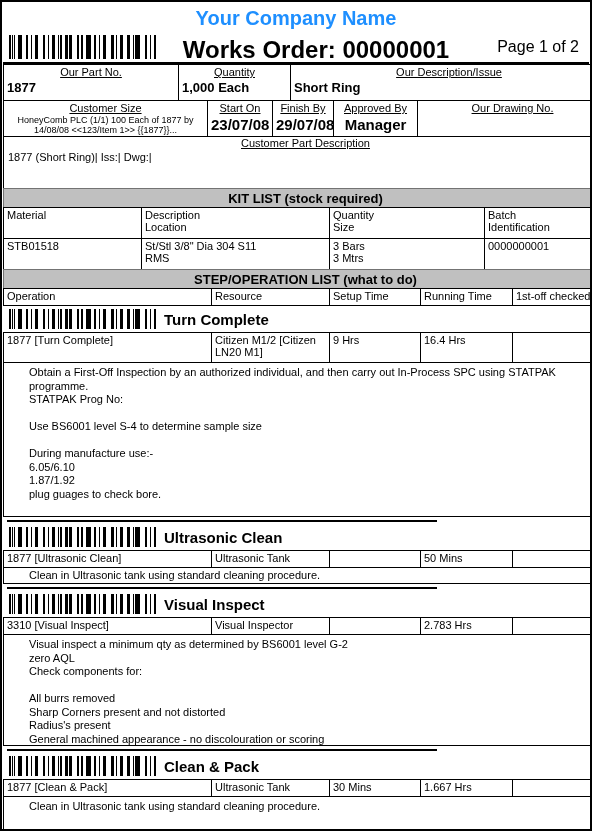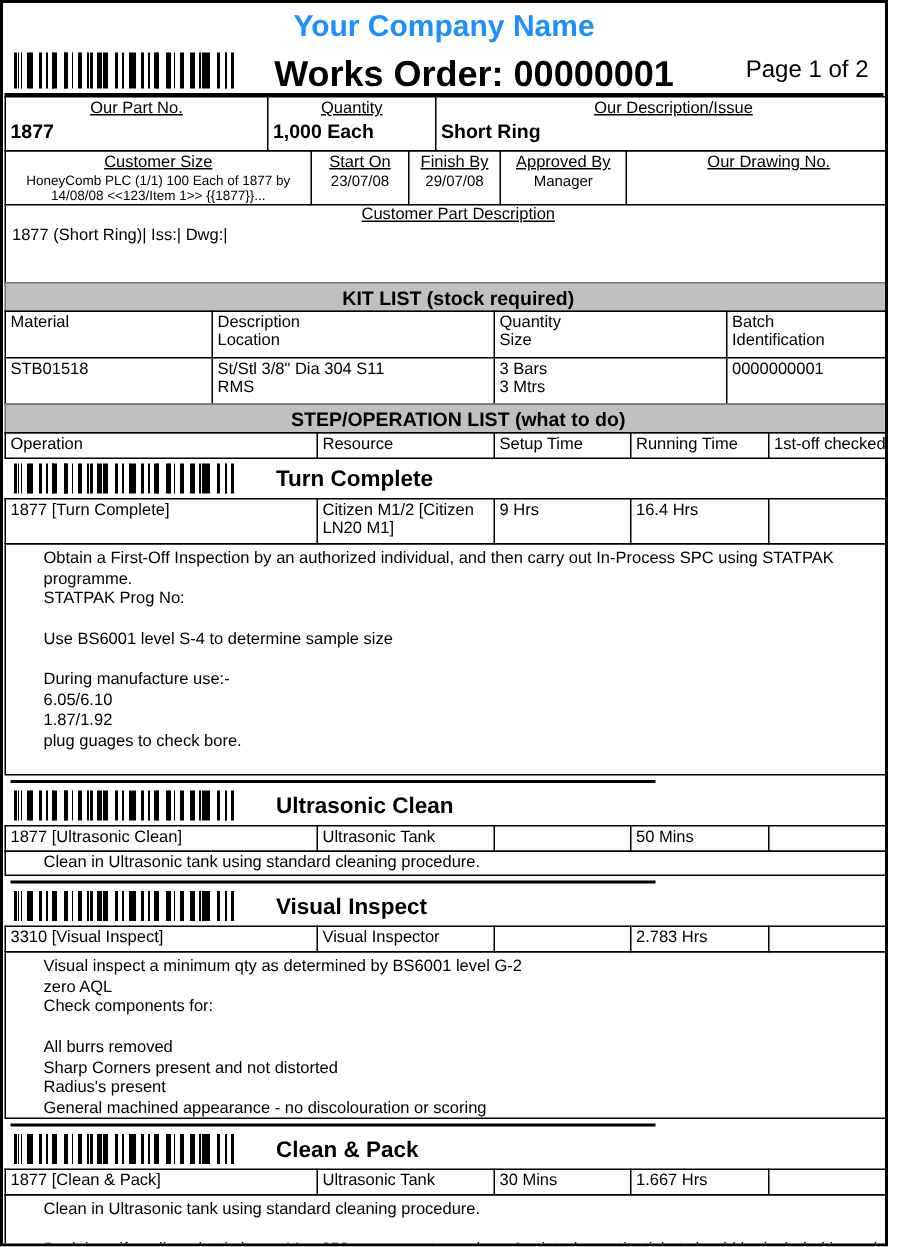--- a/index.html
+++ b/index.html
@@ -27,42 +27,42 @@
   }
   .barcode-top { position:absolute; left:6px; top:3px; width:147px; height:24px; }
   .wo-title { position:absolute; left:0; right:0; top:4px; text-align:center; font-size:24px; font-weight:bold;padding-left:40px; }
   .page-num { position:absolute; right:10px; top:6px; font-size:16px; }
 
   
   table { border-collapse:collapse; width:605px; table-layout:fixed; }
   td { border:1px solid #000; vertical-align:top; font-size:11px; padding:1px 3px; overflow:hidden; }
   .lbl { font-size:11px; text-decoration:underline; text-align:center; display:block; }
   .val { font-size:13px; font-weight:bold; text-align:left; display:block; padding-top:2px; }
-  .val-sm { font-size:10px; font-weight:normal; text-align:center; display:block; padding-top:2px; }
+  .val-sm { font-size:15px; font-weight:bold; text-align:center; display:block; padding-top:2px; }
   .info-a td { height:36px; }
   .info-b td { height:33px; }
   .cust-order-text { font-size:9px; line-height:10px; text-align:center; display:block; padding-top:1px; }
 
   .cpd-box { width:605px; border:1px solid #000; border-top:none; height:52px; margin-top:-1px; }
   .cpd-content { font-size:11px; padding:2px 4px; }
 
   .band {
     width:605px; height:20px; line-height:19px;
     background:#C0C0C0;
     border:1px solid #737373;
     text-align:center; font-weight:bold; font-size:13px;
     margin-top:-1px;
   }
   .kit td { height:31px; }
   .pre { white-space:pre-line; }
   .ophead td { height:17px; }
 
   
   .section-sep { height:2px; background:#000; width:430px; margin:3px 0 2px 4px; }
-  .section-title-row { height:26px; display:flex; align-items:center; padding-left:6px;gap:20px; }
+  .section-title-row { height:26px; display:flex; align-items:center; padding-left:6px; }
   .barcode-sm { width:147px; height:20px; flex:0 0 auto; }
   .section-title { font-size:15px; font-weight:bold; margin-left:8px; white-space:nowrap; }
   .op-table td { height:17px; }
   .op-table-2 td { height:30px; }
   .notes {
     width:605px; border:1px solid #000; margin-top:-1px;
     font-size:11px; line-height:13.5px;
     padding:3px 6px 2px 25px;
     white-space:pre-line;
     overflow:hidden;

